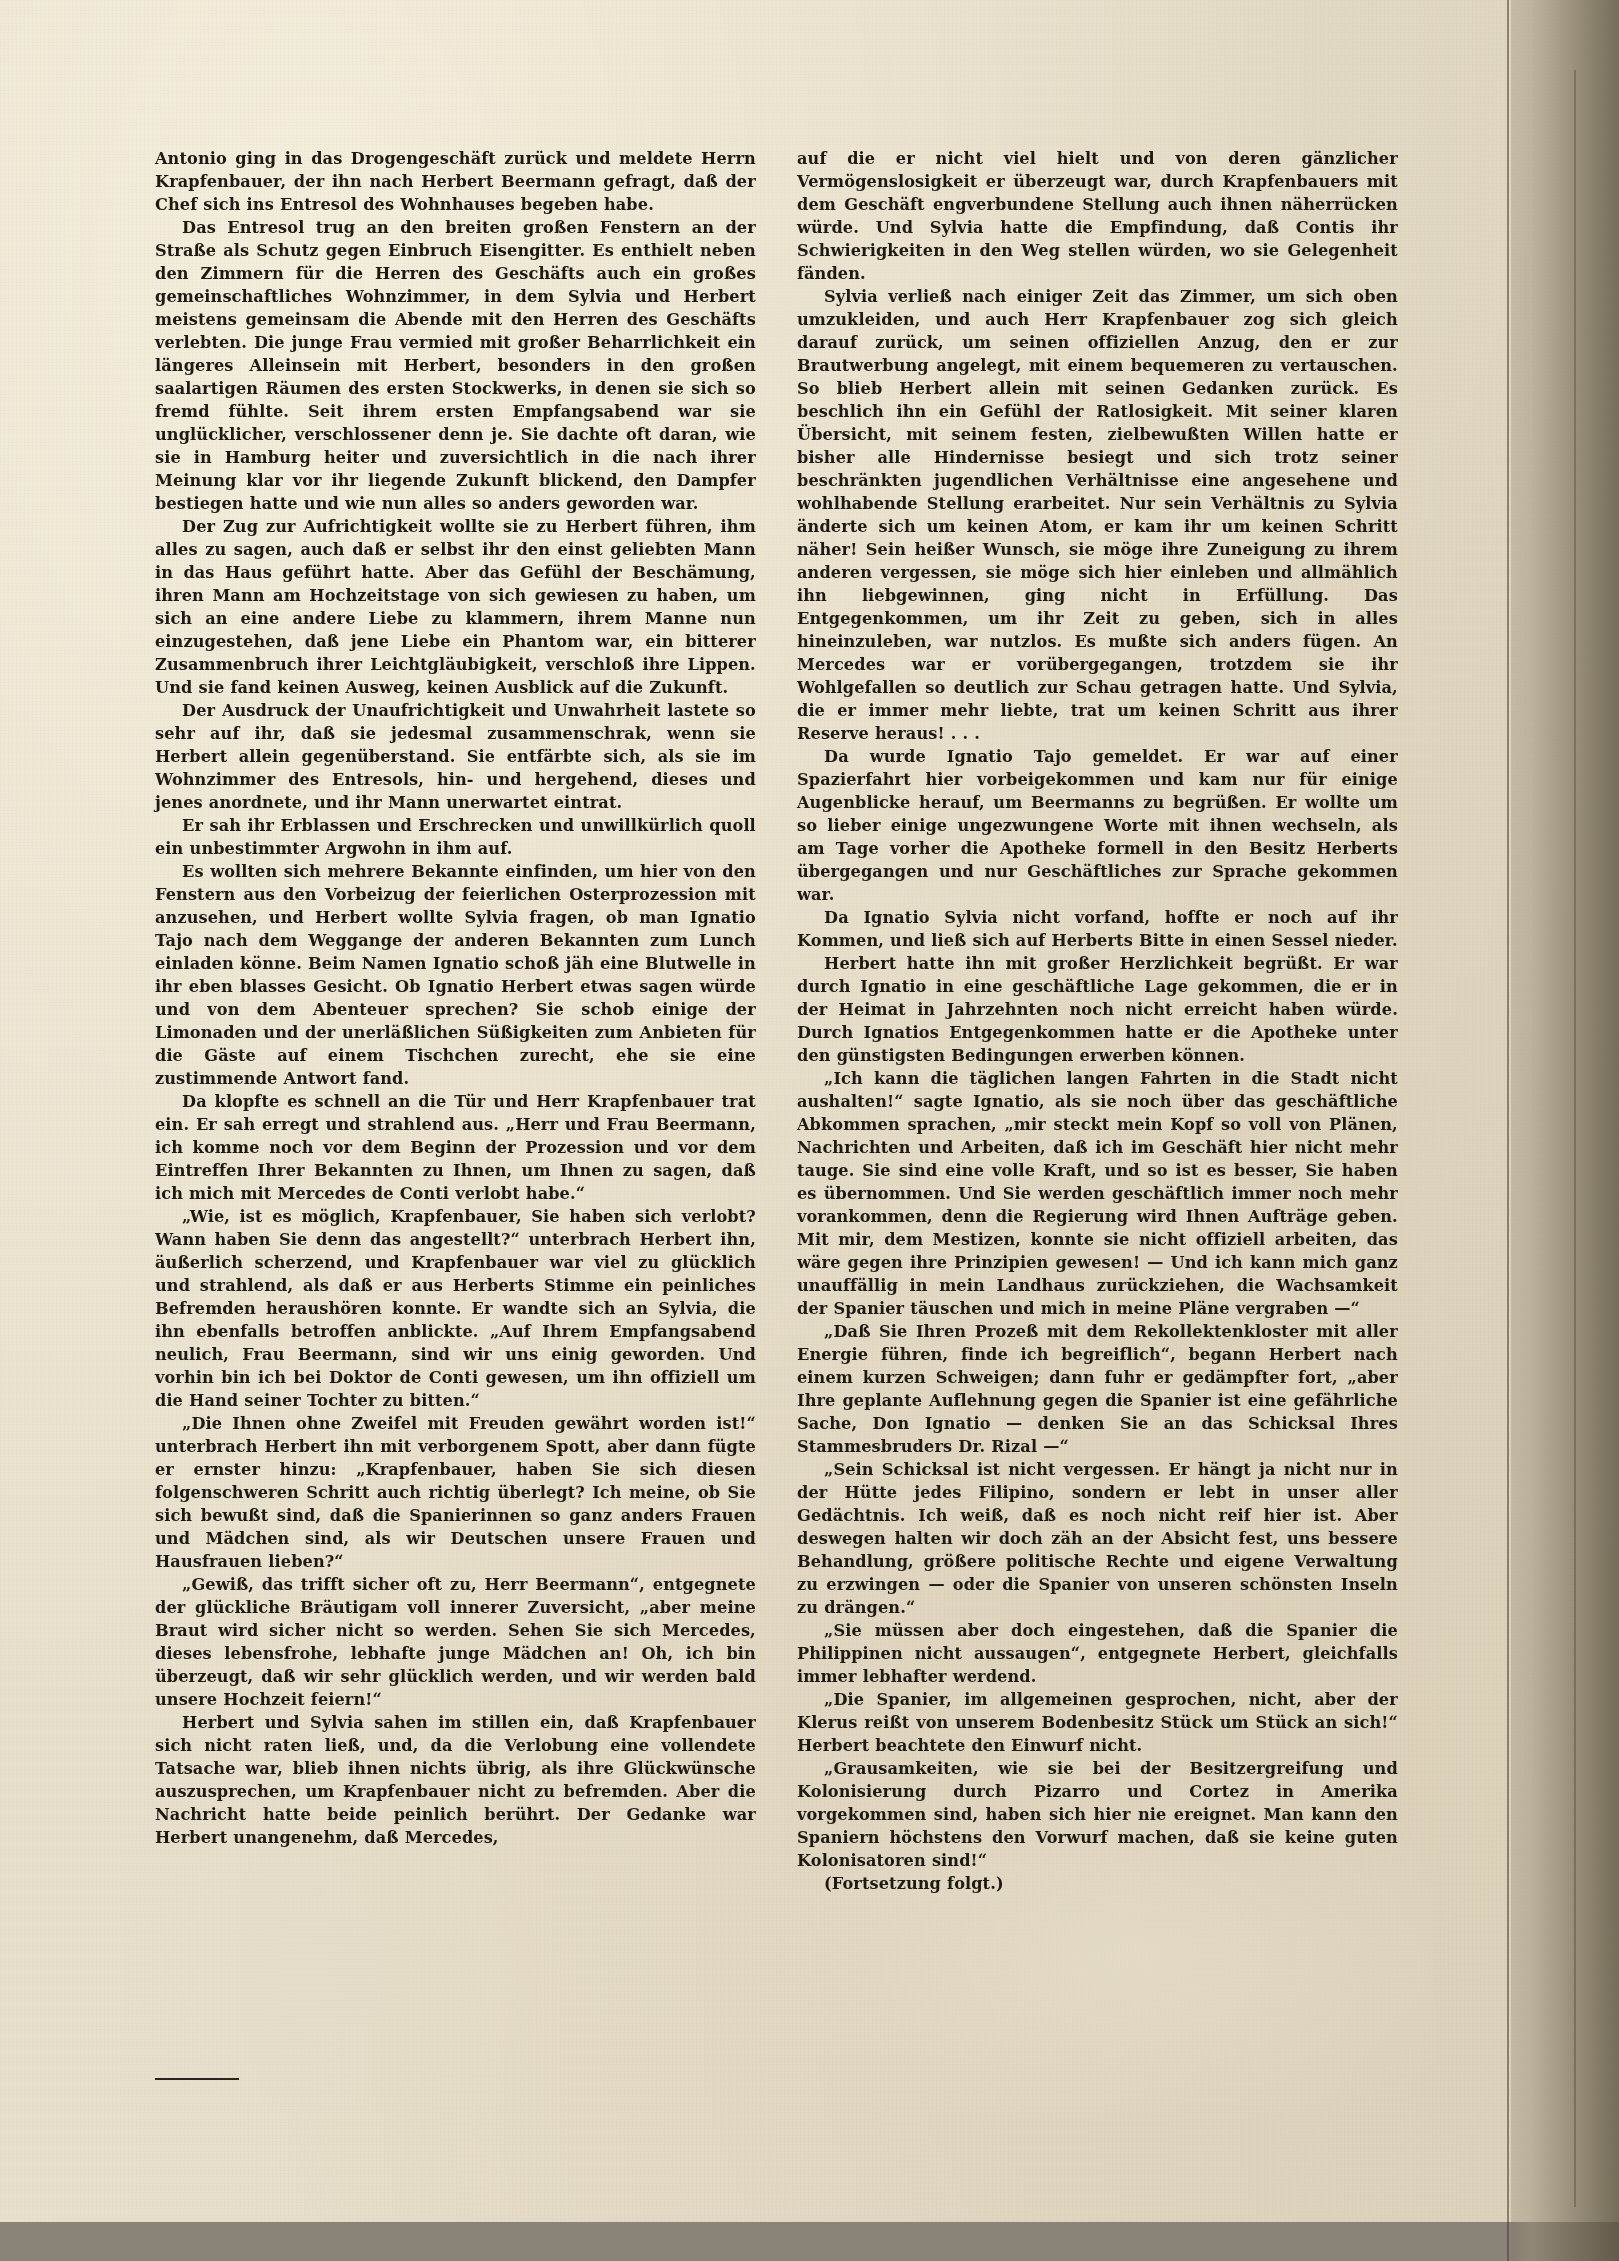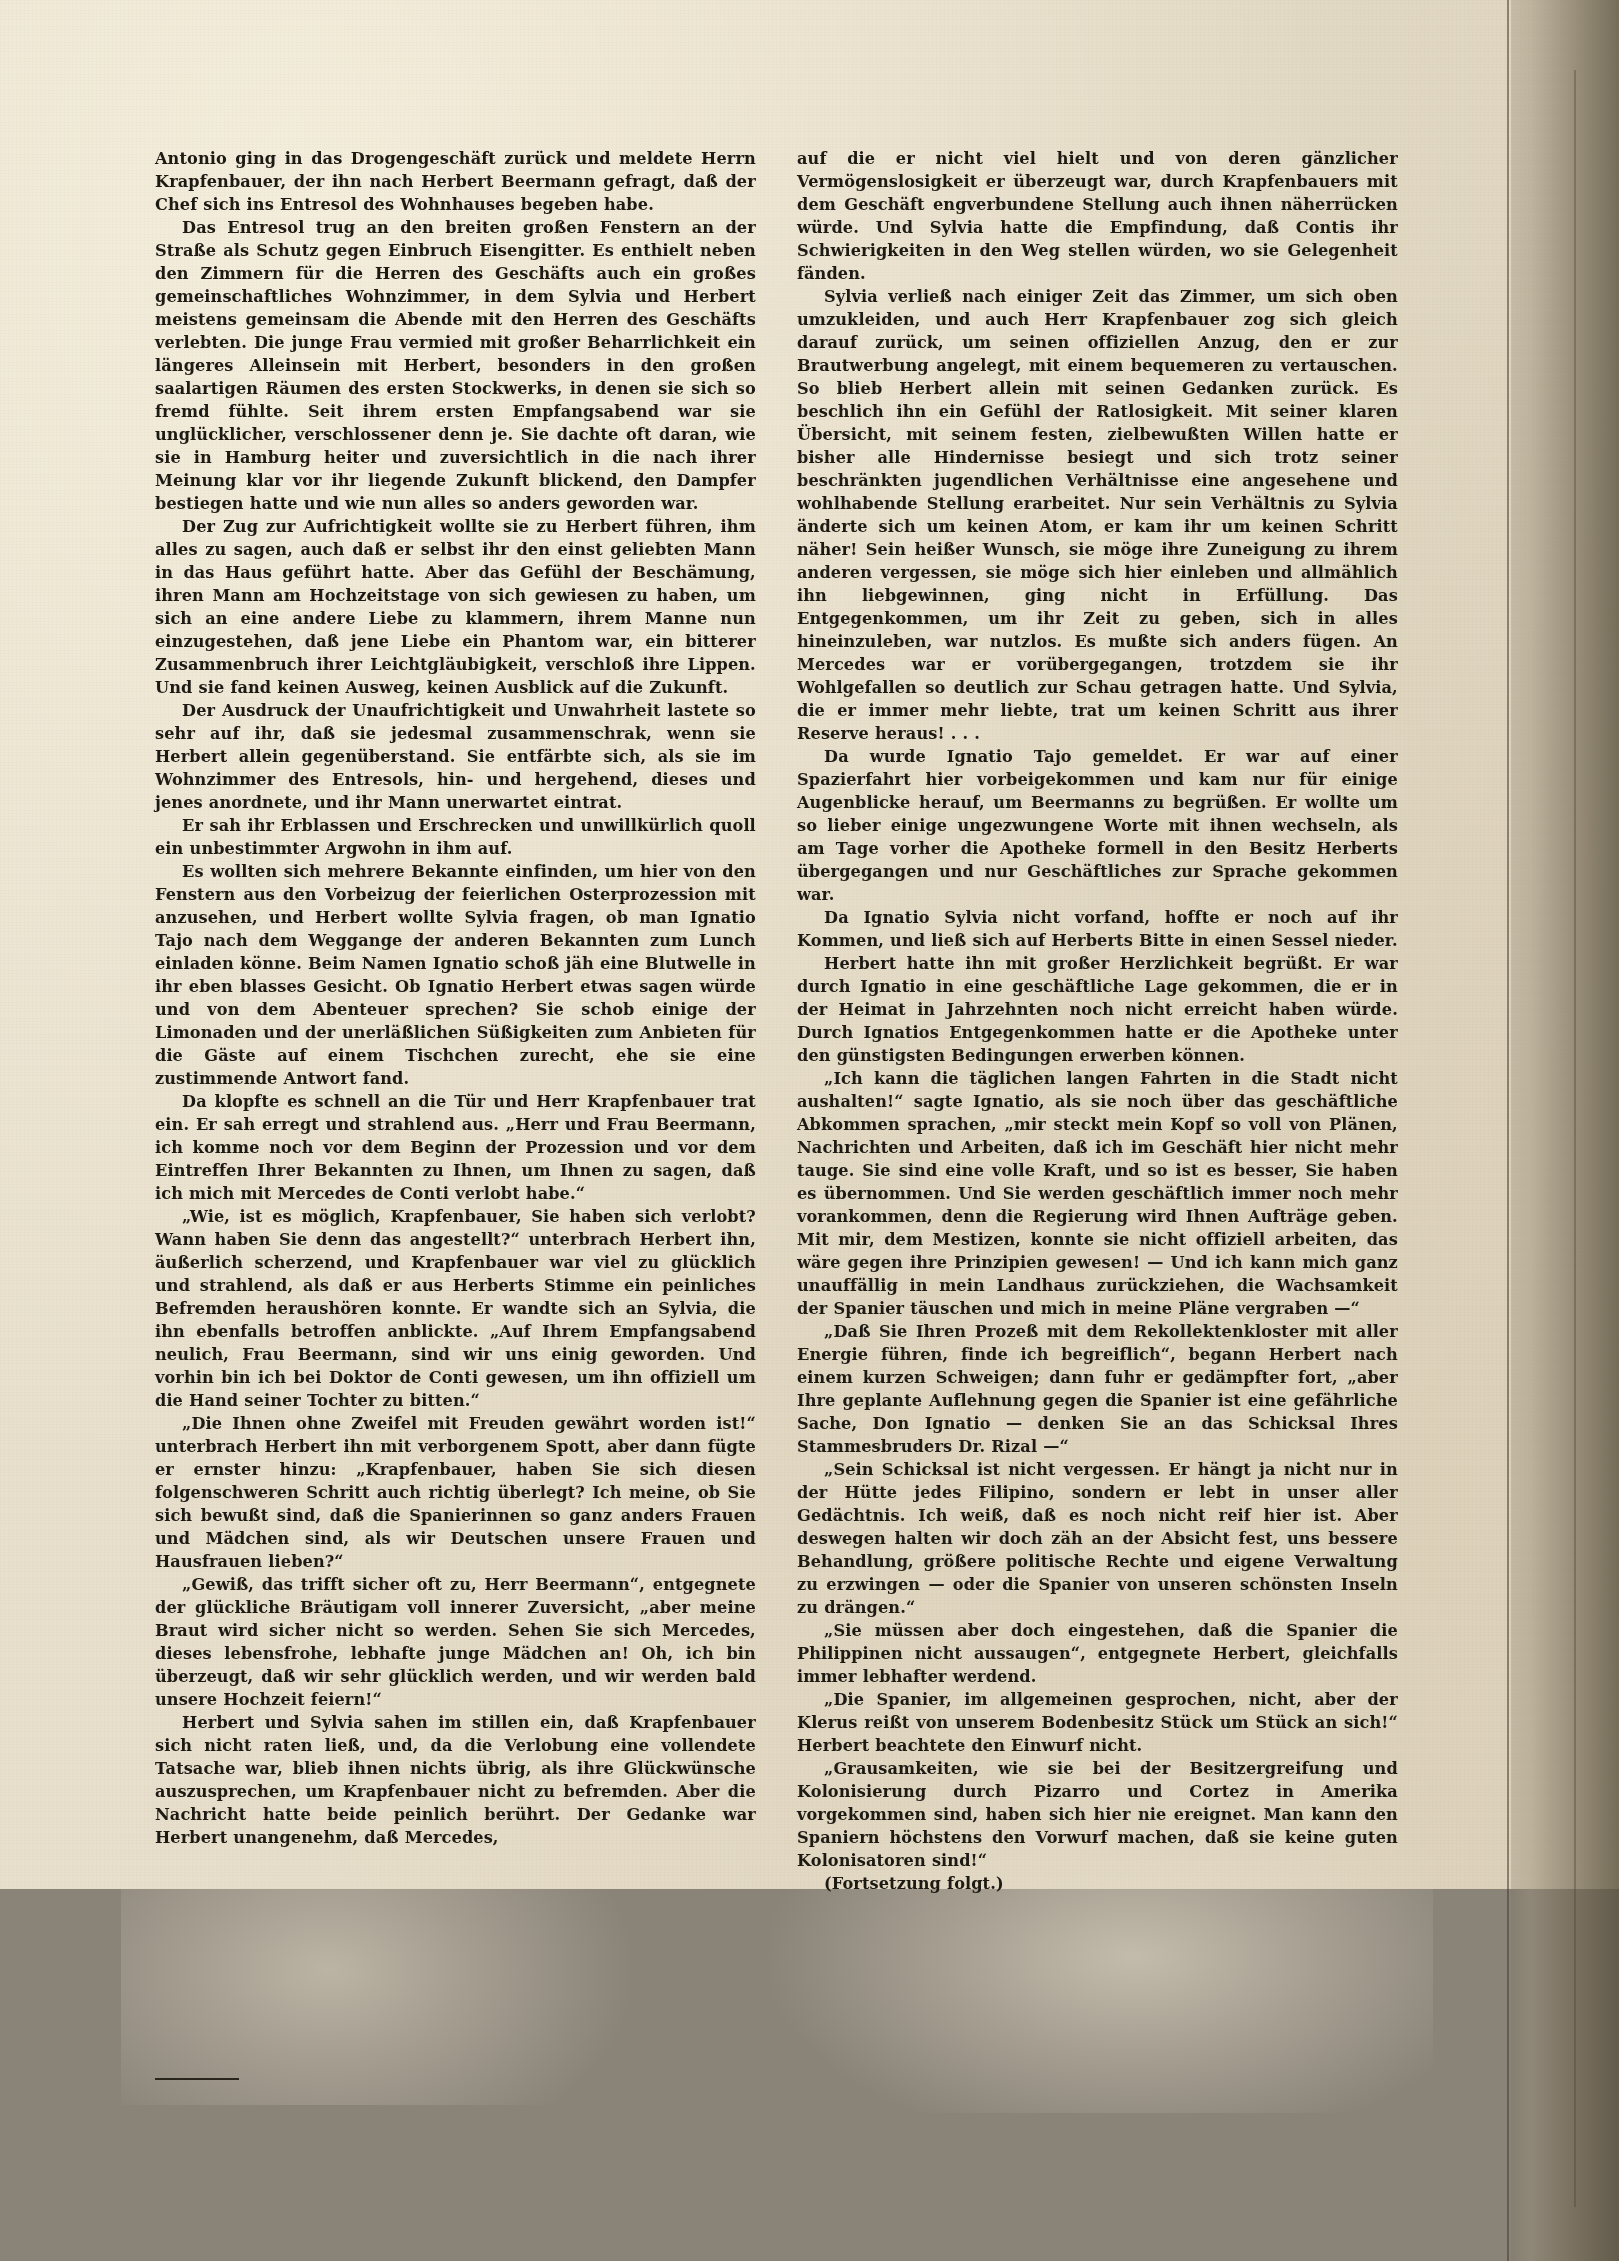--- a/index.html
+++ b/index.html
@@ -12,21 +12,21 @@
     height: 2261px;
     overflow: hidden;
     font-family: "DejaVu Serif", serif;
   }
 
   
   #page {
     position: absolute;
     left: 0; top: 0;
     width: 1619px;
-    height: 1889px;
+    height: 2222px;
     background:
       radial-gradient(ellipse at 20% 12%, rgba(255,250,235,0.55) 0%, rgba(255,250,235,0) 55%),
       radial-gradient(ellipse at 78% 78%, rgba(210,196,170,0.35) 0%, rgba(210,196,170,0) 60%),
       linear-gradient(92deg, #e8e0cd 0%, #e6ddc9 35%, #e3dac5 70%, #ded4be 100%);
   }
 
   
   #grain {
     position: absolute;
     inset: 0;

